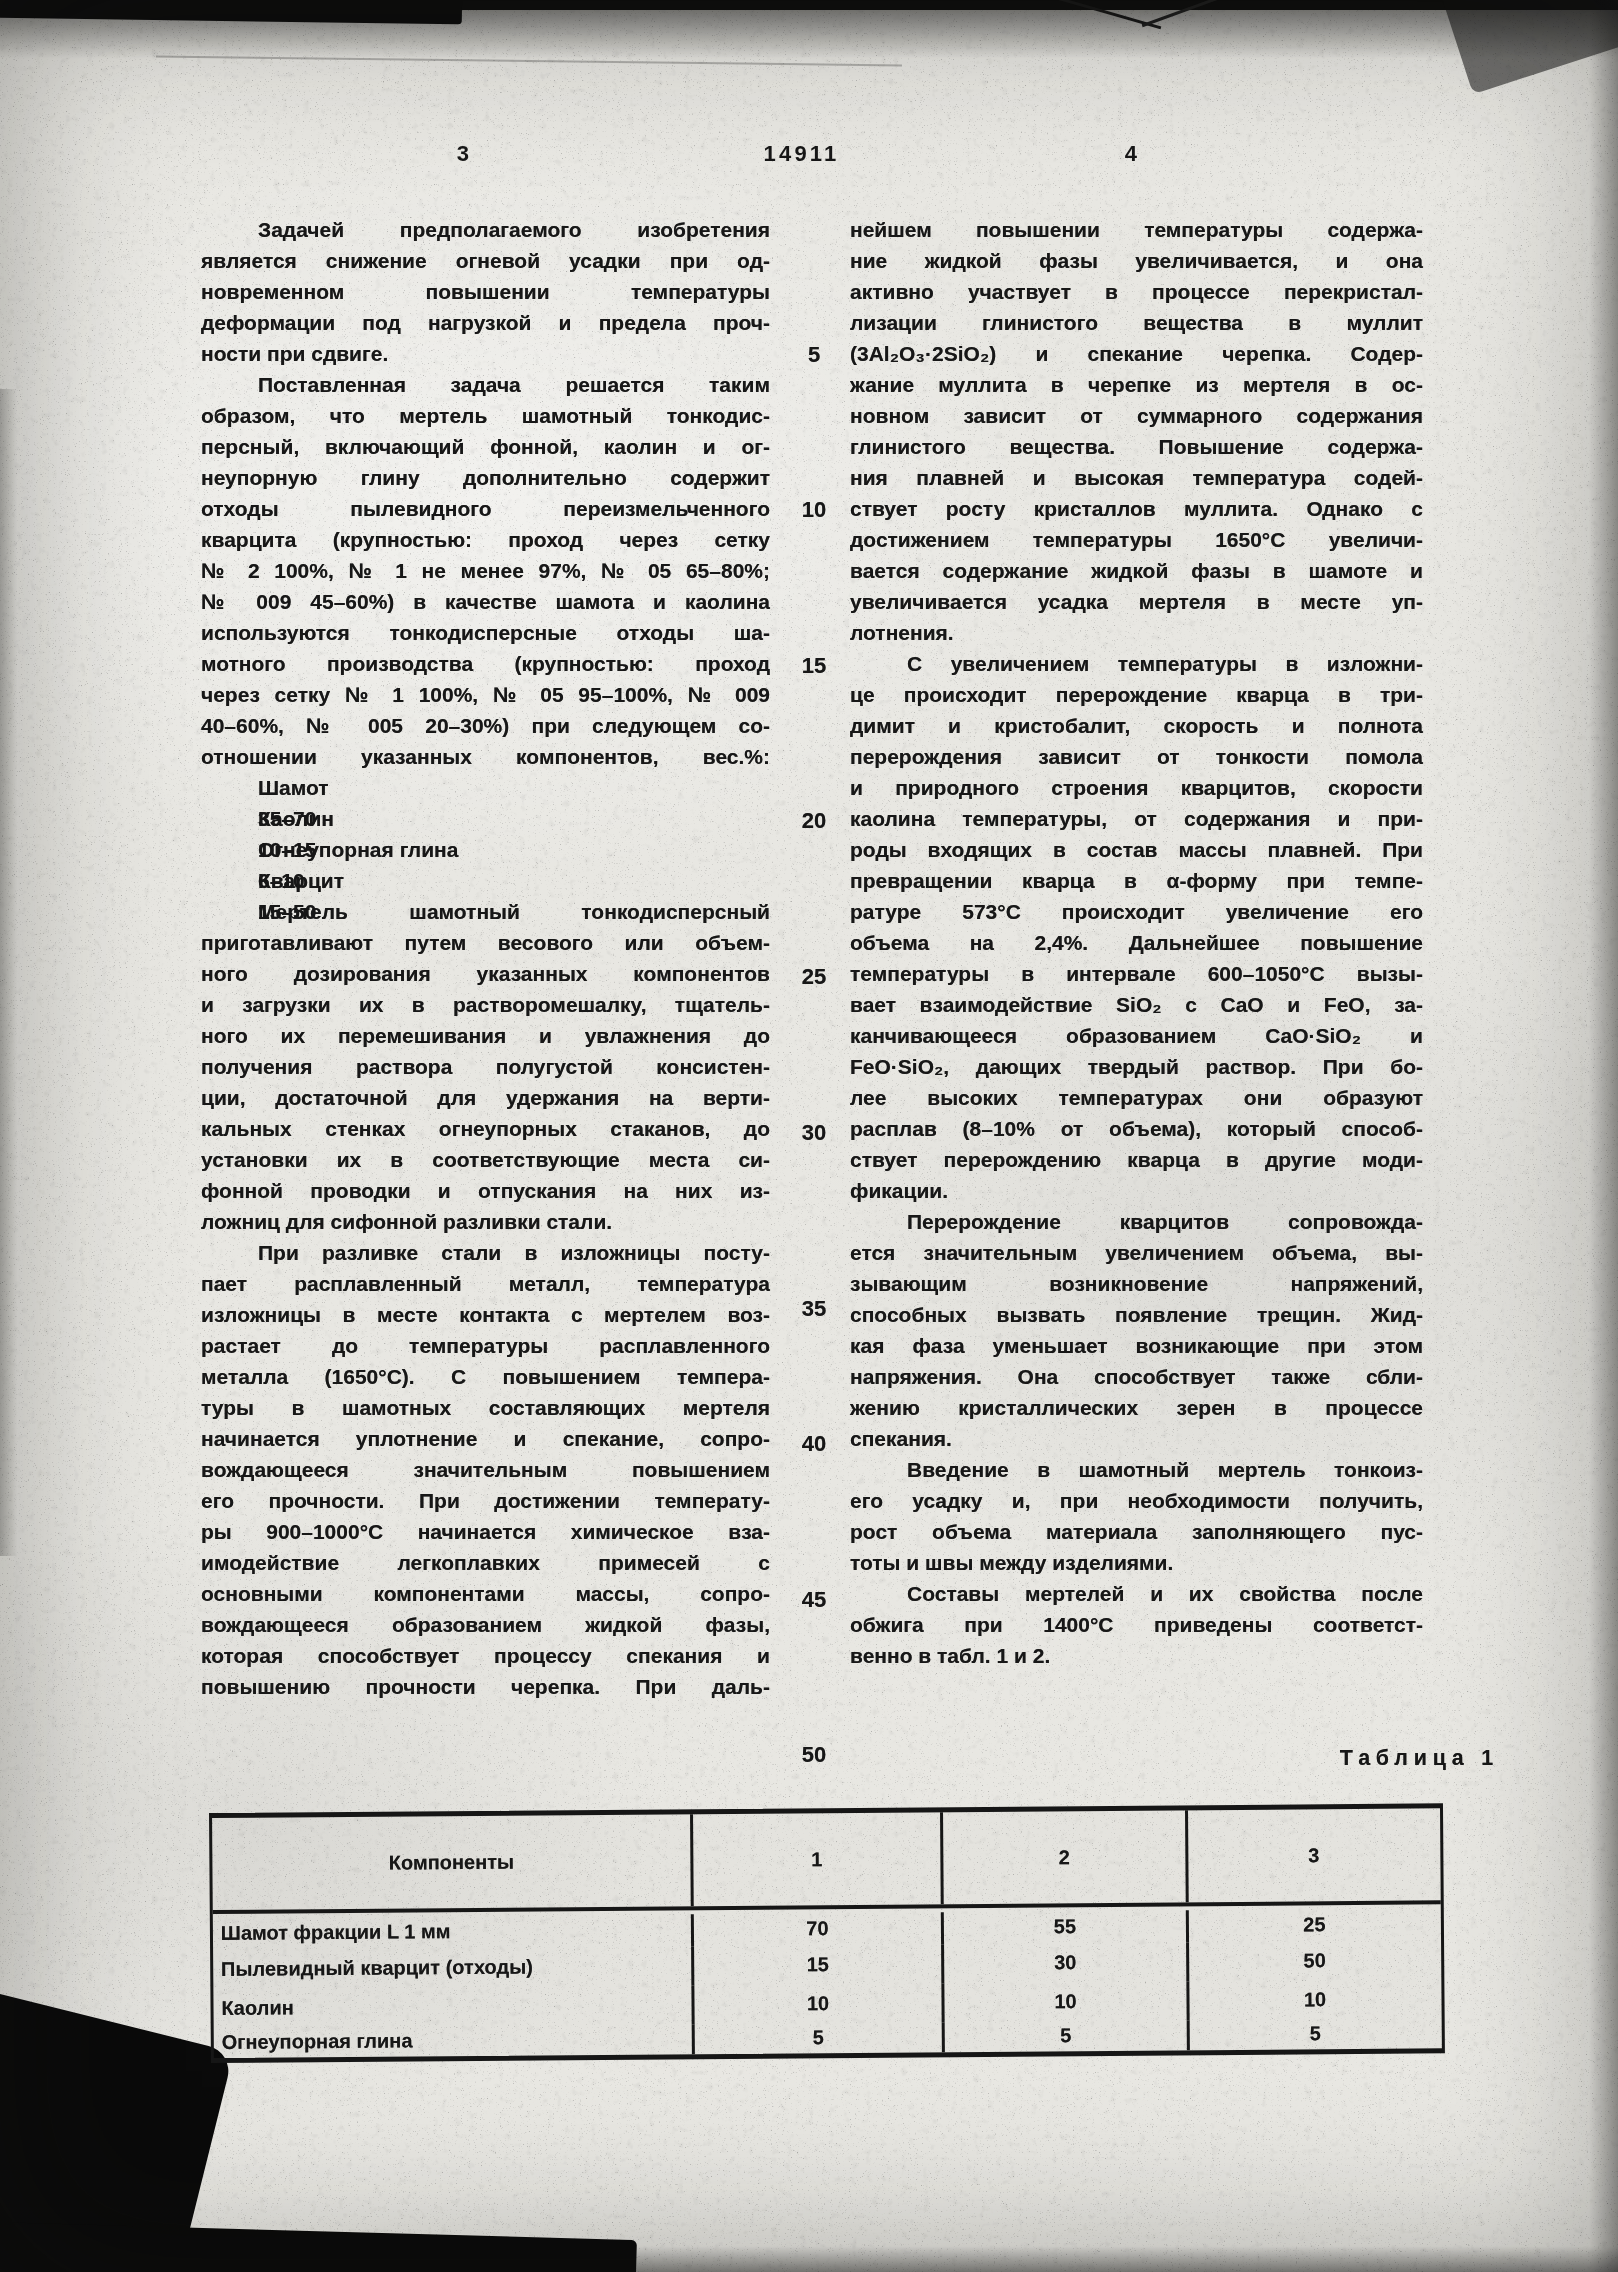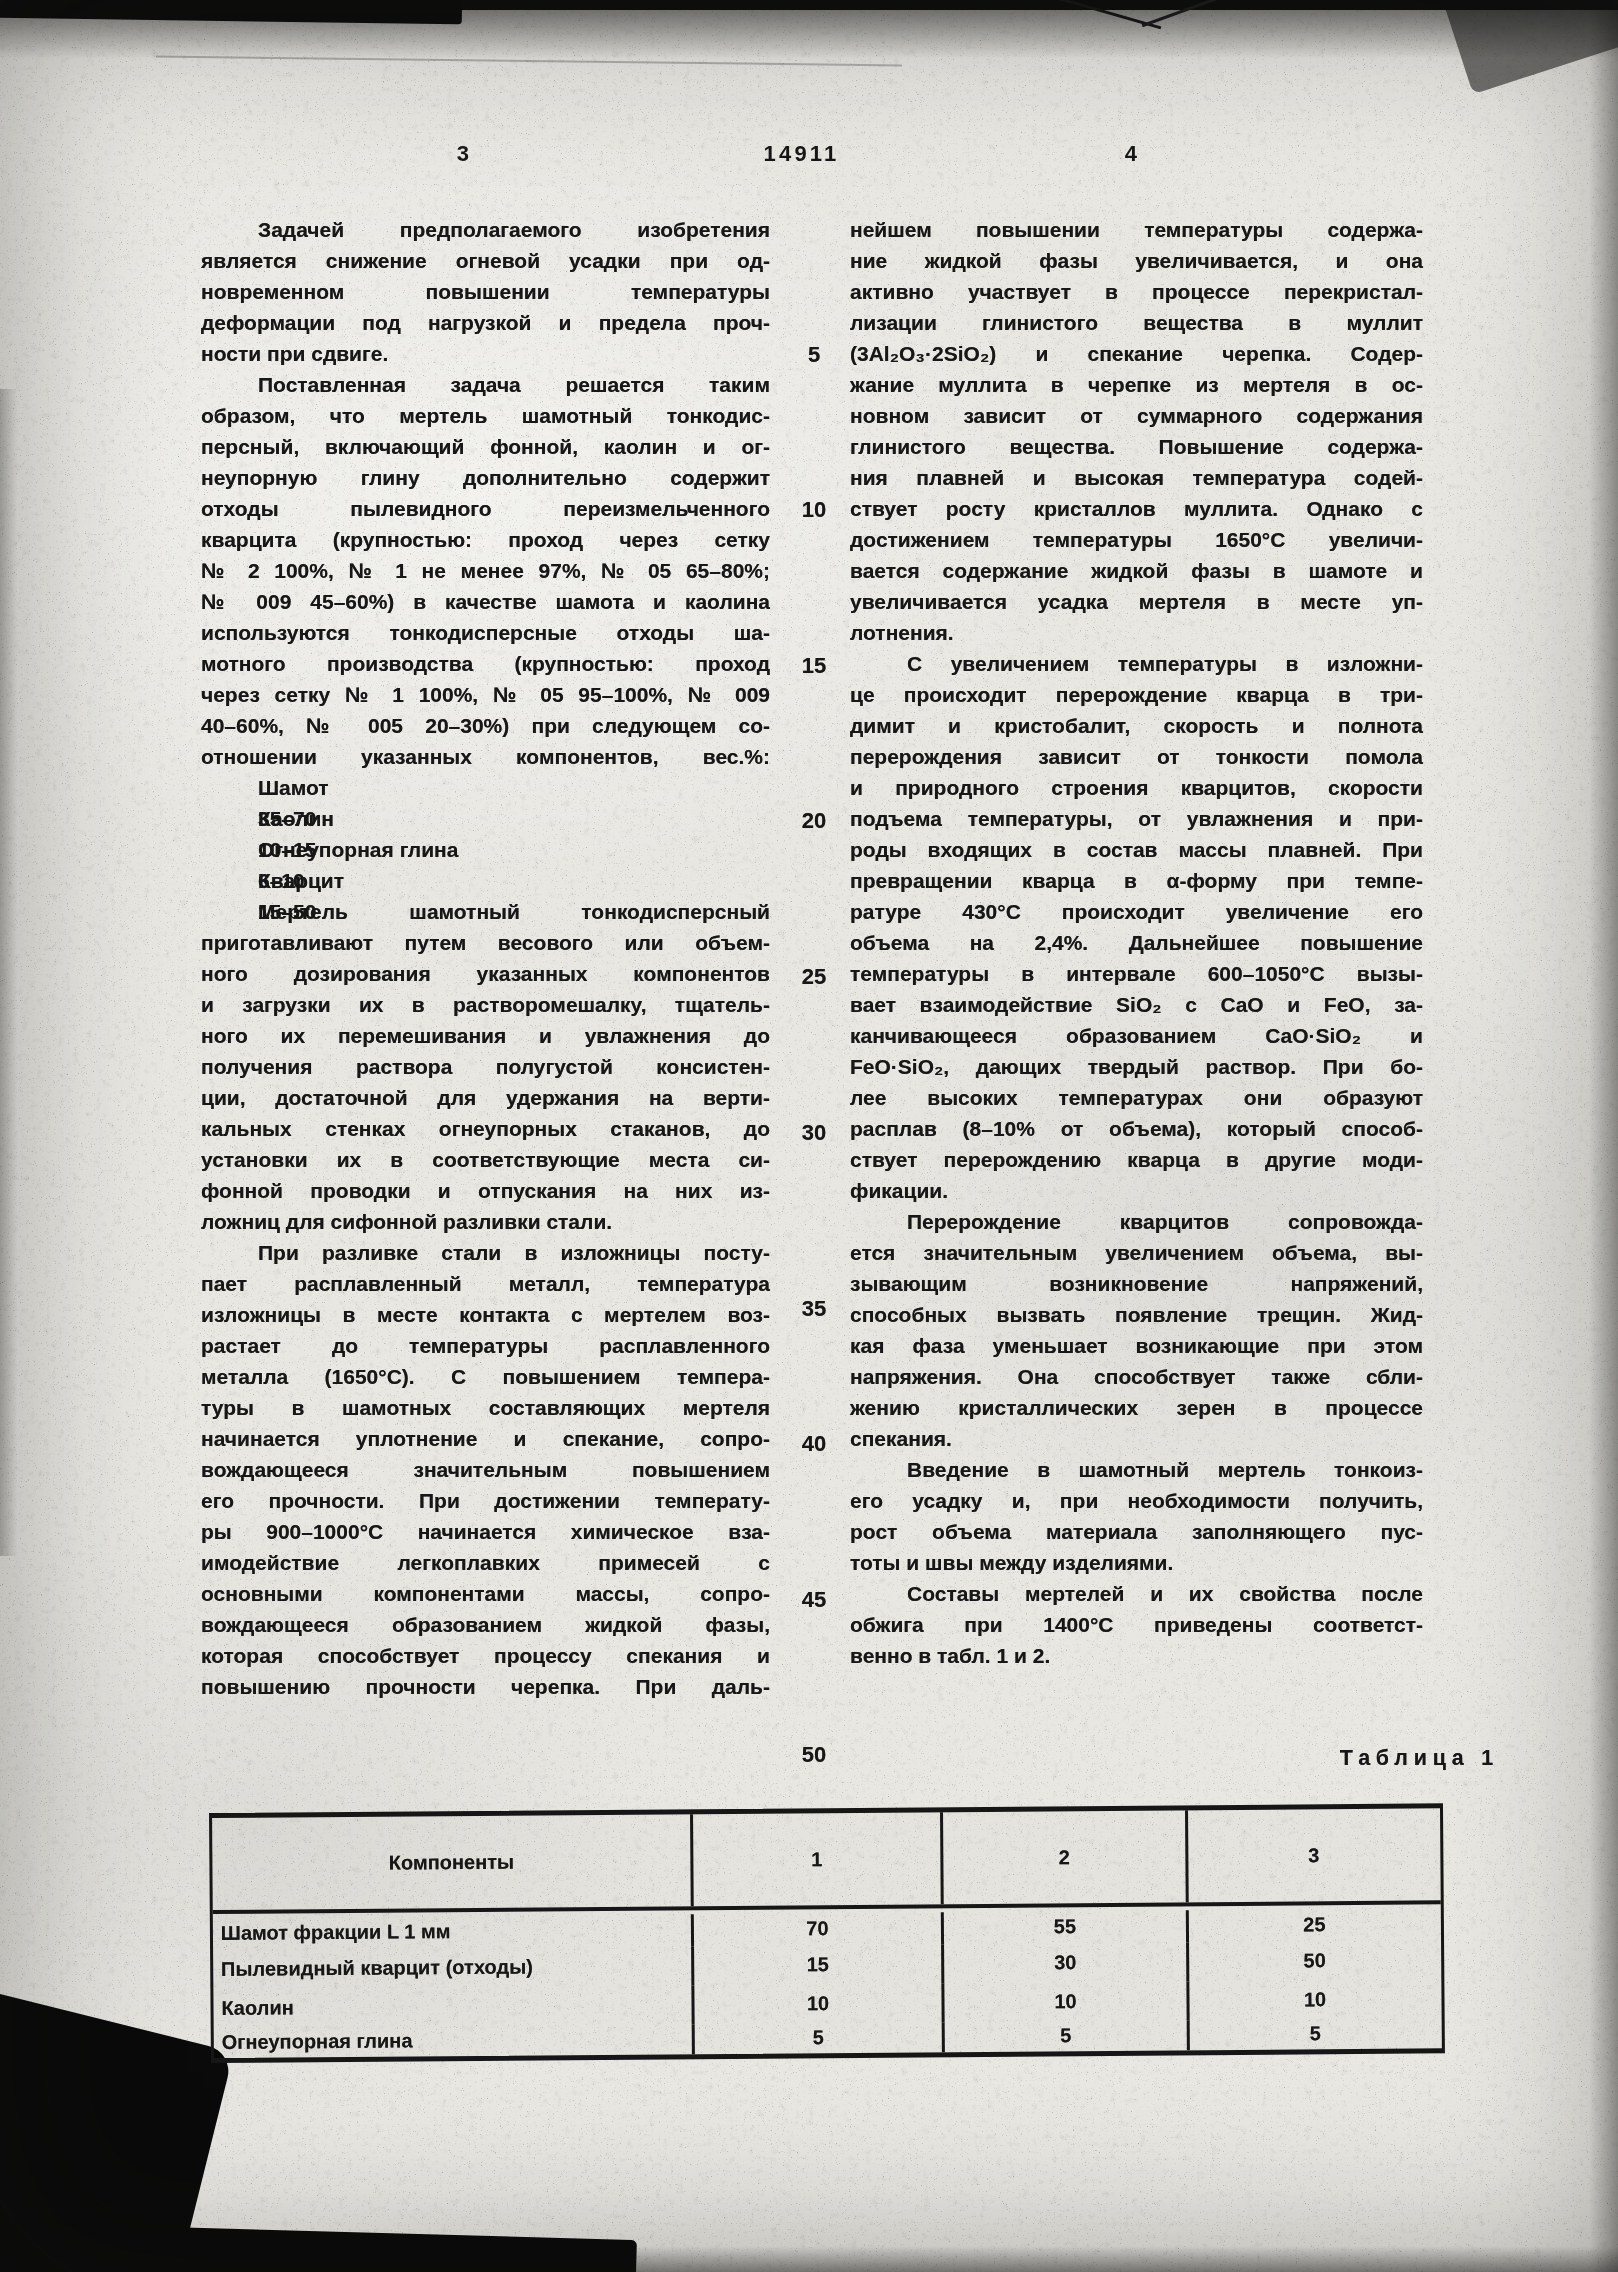--- a/index.html
+++ b/index.html
@@ -179,24 +179,24 @@
       <div class="line j">ствует росту кристаллов муллита. Однако с</div>
       <div class="line j">достижением температуры 1650°С увеличи-</div>
       <div class="line j">вается содержание жидкой фазы в шамоте и</div>
       <div class="line j">увеличивается усадка мертеля в месте уп-</div>
       <div class="line e">лотнения.</div>
       <div class="line p">С увеличением температуры в изложни-</div>
       <div class="line j">це происходит перерождение кварца в три-</div>
       <div class="line j">димит и кристобалит, скорость и полнота</div>
       <div class="line j">перерождения зависит от тонкости помола</div>
       <div class="line j">и природного строения кварцитов, скорости</div>
-      <div class="line j">подъема температуры, от увлажнения и при-</div>
+      <div class="line j">каолина температуры, от содержания и при-</div>
       <div class="line j">роды входящих в состав массы плавней. При</div>
       <div class="line j">превращении кварца в α-форму при темпе-</div>
-      <div class="line j">ратуре 430°С происходит увеличение его</div>
+      <div class="line j">ратуре 573°С происходит увеличение его</div>
       <div class="line j">объема на 2,4%. Дальнейшее повышение</div>
       <div class="line j">температуры в интервале 600–1050°С вызы-</div>
       <div class="line j">вает взаимодействие SiO₂ с CaO и FeO, за-</div>
       <div class="line j">канчивающееся образованием CaO·SiO₂ и</div>
       <div class="line j">FeO·SiO₂, дающих твердый раствор. При бо-</div>
       <div class="line j">лее высоких температурах они образуют</div>
       <div class="line j">расплав (8–10% от объема), который способ-</div>
       <div class="line j">ствует перерождению кварца в другие моди-</div>
       <div class="line e">фикации.</div>
       <div class="line p">Перерождение кварцитов сопровожда-</div>

